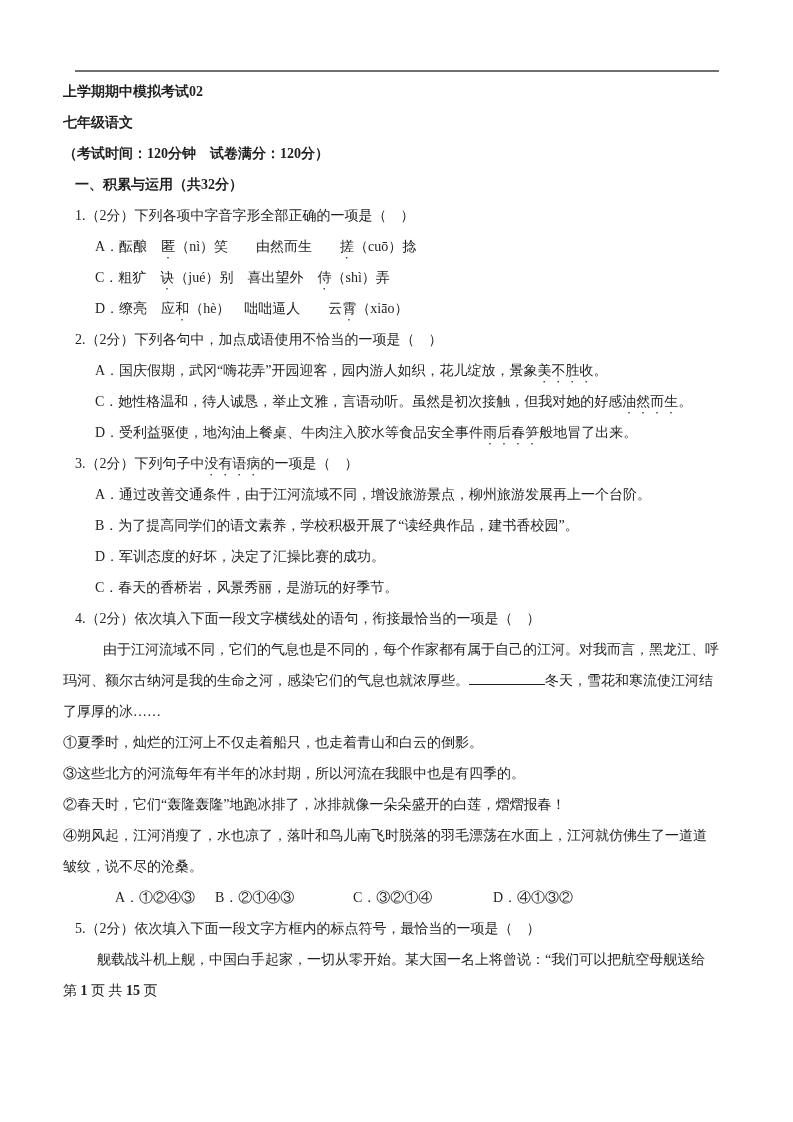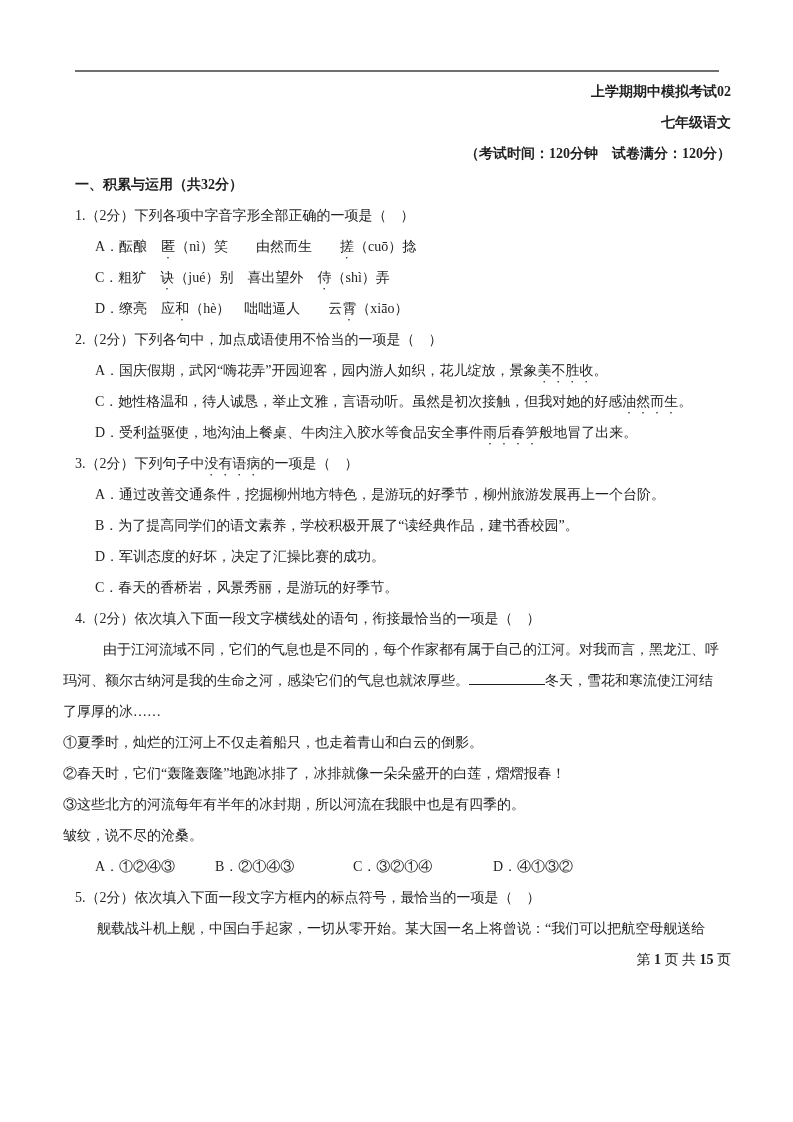--- a/index.html
+++ b/index.html
@@ -25,21 +25,21 @@
     position:absolute;
     left:63px;top:76px;
     width:668px;
   }
   .line{
     height:31px;
     line-height:31px;
     font-size:14px;
     white-space:nowrap;
   }
-  .center{text-align:right;}
+  .center{text-align:left;}
   .bold{font-weight:bold;}
   .indent-stem{padding-left:12px;}
   .indent-opt{padding-left:32px;}
   .indent-para{padding-left:40px;}
   .indent-para5{padding-left:34px;}
   .em{
     -webkit-text-emphasis:filled dot #1f1f1f;
     -webkit-text-emphasis-position:under right;
     text-emphasis:filled dot #1f1f1f;
     text-emphasis-position:under right;
@@ -47,21 +47,21 @@
   .blank{
     display:inline-block;
     width:76px;
     height:14px;
     border-bottom:1px solid #1f1f1f;
     vertical-align:baseline;
   }
   .choice{
     display:inline-block;
   }
-  .choice-a{width:120px;}
+  .choice-a{width:120px;text-align:center;}
   .choice-b{width:138px;}
   .choice-c{width:140px;}
 </style>
 </head>
 <body>
 
 <div class="page">
   <div class="top-rule"></div>
 
   <div class="content">
@@ -74,32 +74,33 @@
     <div class="line indent-opt"><span>A．酝酿　</span><span class="em">匿</span><span>（nì）笑　　由然而生　　</span><span class="em">搓</span><span>（cuō）捻</span></div>
     <div class="line indent-opt"><span>C．粗犷　</span><span class="em">诀</span><span>（jué）别　喜出望外　</span><span class="em">侍</span><span>（shì）弄</span></div>
     <div class="line indent-opt"><span>D．缭亮　应</span><span class="em">和</span><span>（hè）　咄咄逼人　　云</span><span class="em">霄</span><span>（xiāo）</span></div>
 
     <div class="line indent-stem">2.（2分）下列各句中，加点成语使用不恰当的一项是（　）</div>
     <div class="line indent-opt"><span>A．国庆假期，武冈“嗨花弄”开园迎客，园内游人如织，花儿绽放，景象</span><span class="em">美不胜收</span><span>。</span></div>
     <div class="line indent-opt"><span>C．她性格温和，待人诚恳，举止文雅，言语动听。虽然是初次接触，但我对她的好感</span><span class="em">油然而生</span><span>。</span></div>
     <div class="line indent-opt"><span>D．受利益驱使，地沟油上餐桌、牛肉注入胶水等食品安全事件</span><span class="em">雨后春笋</span><span>般地冒了出来。</span></div>
 
     <div class="line indent-stem"><span>3.（2分）下列句子中</span><span class="em">没有语病</span><span>的一项是（　）</span></div>
-    <div class="line indent-opt">A．通过改善交通条件，挖掘柳州地方特色，是游玩的好季节，柳州旅游发展再上一个台阶。</div>
+    <div class="line indent-opt">A．通过改善交通条件，由于江河流域不同，增设旅游景点，柳州旅游发展再上一个台阶。</div>
     <div class="line indent-opt">B．为了提高同学们的语文素养，学校积极开展了“读经典作品，建书香校园”。</div>
     <div class="line indent-opt">D．军训态度的好坏，决定了汇操比赛的成功。</div>
     <div class="line indent-opt">C．春天的香桥岩，风景秀丽，是游玩的好季节。</div>
 
     <div class="line indent-stem">4.（2分）依次填入下面一段文字横线处的语句，衔接最恰当的一项是（　）</div>
     <div class="line indent-para">由于江河流域不同，它们的气息也是不同的，每个作家都有属于自己的江河。对我而言，黑龙江、呼</div>
     <div class="line"><span>玛河、额尔古纳河是我的生命之河，感染它们的气息也就浓厚些。</span><span class="blank"></span><span>冬天，雪花和寒流使江河结</span></div>
     <div class="line">了厚厚的冰……</div>
     <div class="line">①夏季时，灿烂的江河上不仅走着船只，也走着青山和白云的倒影。</div>
+    <div class="line">③这些北方的河流每年有半年的冰封期，所以河流在我眼中也是有四季的。</div>
     <div class="line">②春天时，它们“轰隆轰隆”地跑冰排了，冰排就像一朵朵盛开的白莲，熠熠报春！</div>
-    <div class="line">③这些北方的河流每年有半年的冰封期，所以河流在我眼中也是有四季的。</div>
+    <div class="line">④朔风起，江河消瘦了，水也凉了，落叶和鸟儿南飞时脱落的羽毛漂荡在水面上，江河就仿佛生了一道道</div>
     <div class="line">皱纹，说不尽的沧桑。</div>
     <div class="line indent-opt">
       <span class="choice choice-a">A．①②④③</span><span class="choice choice-b">B．②①④③</span><span class="choice choice-c">C．③②①④</span><span class="choice">D．④①③②</span>
     </div>
 
     <div class="line indent-stem">5.（2分）依次填入下面一段文字方框内的标点符号，最恰当的一项是（　）</div>
     <div class="line indent-para5">舰载战斗机上舰，中国白手起家，一切从零开始。某大国一名上将曾说：“我们可以把航空母舰送给</div>
 
     <div class="line center"><span>第 </span><span class="bold">1</span><span> 页 共 </span><span class="bold">15</span><span> 页</span></div>
   </div>

